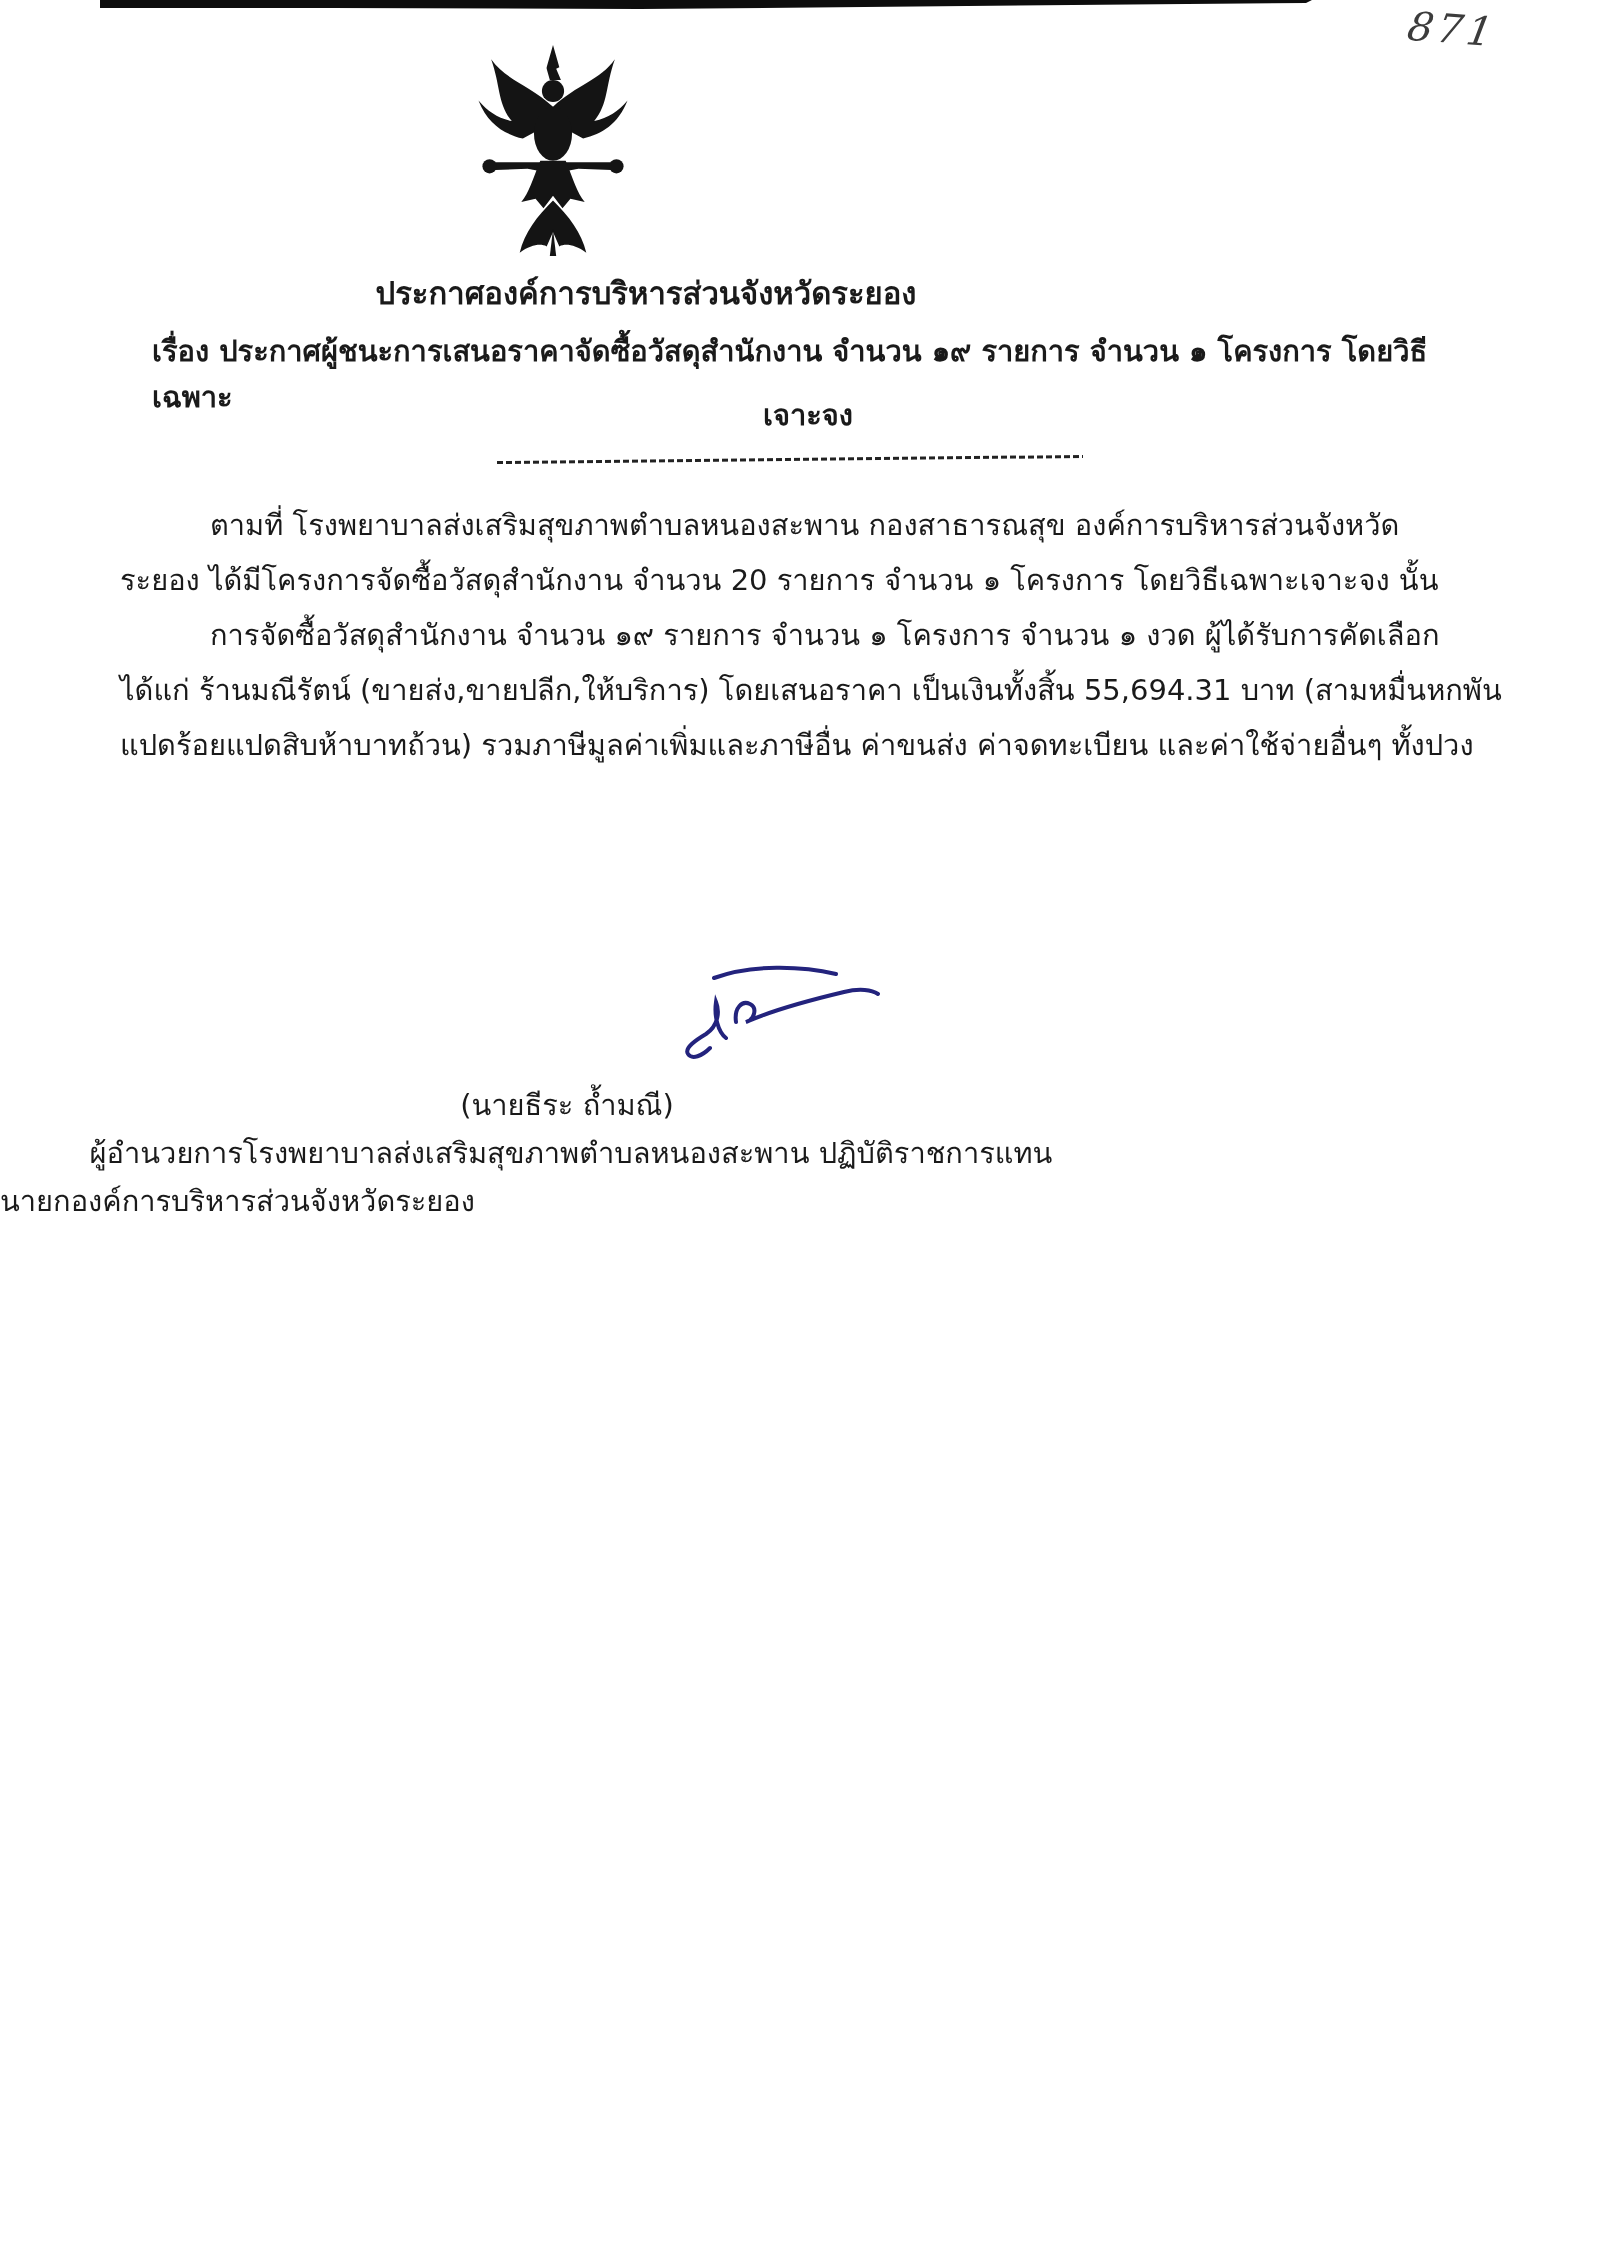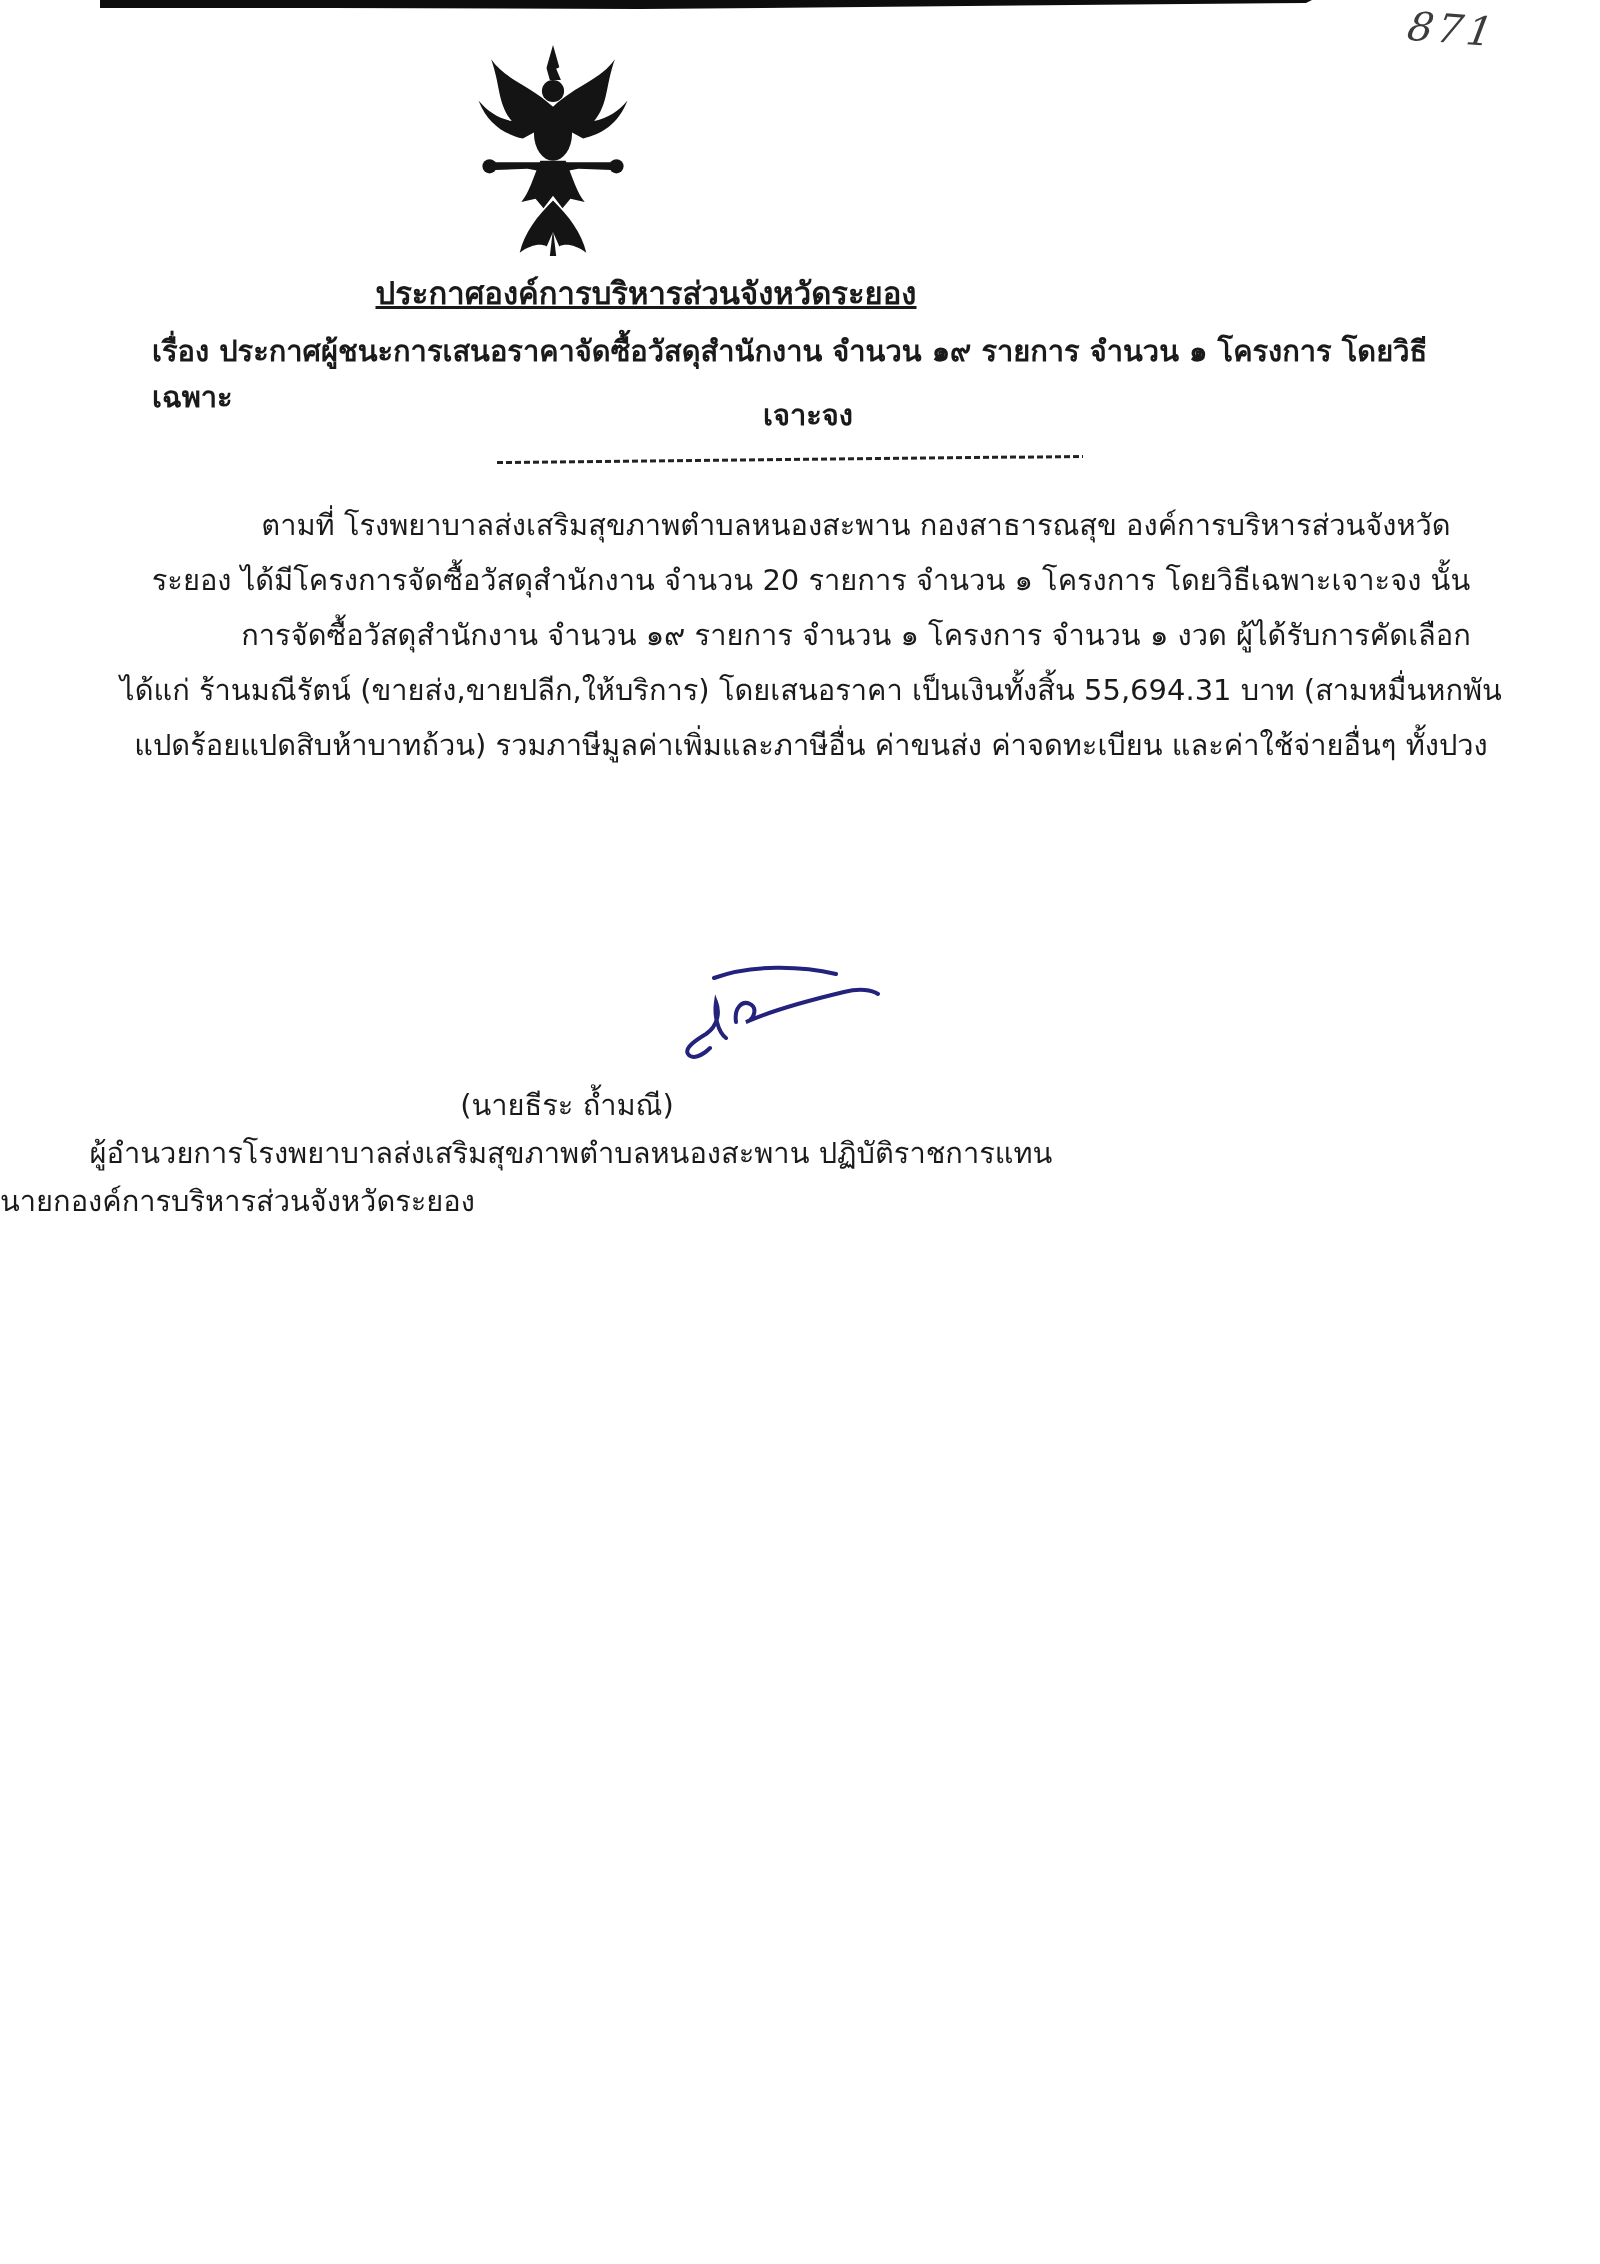--- a/index.html
+++ b/index.html
@@ -17,38 +17,38 @@
     position:absolute;top:6px;left:1408px;
     font-size:40px;color:#3c3c3c;
     font-family:"DejaVu Serif","Liberation Serif",serif;
     font-style:italic;
     transform:rotate(4deg) skewX(-6deg);
     letter-spacing:4px;
   }
   .emblem{position:absolute;top:45px;left:472px;width:162px;height:222px;}
   .doc-title{
     position:absolute;top:268px;left:0;width:1292px;
-    text-align:center;font-weight:bold;font-size:31px;text-decoration:underline;
+    text-align:center;font-weight:bold;font-size:31px;
   }
   .subject-line1{
     position:absolute;top:328px;left:152px;width:1300px;
     font-weight:bold;font-size:29px;
   }
   .subject-line2{
     position:absolute;top:392px;left:0;width:1552px;
     text-align:center;font-weight:bold;font-size:29px;padding-left:32px;
   }
   .divider{
     position:absolute;top:458px;left:497px;width:586px;height:3px;
     background:repeating-linear-gradient(90deg,#222 0 6px,rgba(0,0,0,0) 6px 9px);
     transform:rotate(-0.6deg);
   }
   .body-text{
     position:absolute;top:498px;left:120px;width:1382px;
-    font-size:29px;line-height:55px;text-align:center;
+    font-size:29px;line-height:55px;
   }
   .body-text .line{white-space:nowrap;}
   .body-text .line.indent{text-indent:90px;}
   .date-line{
     position:absolute;top:846px;left:690px;
     font-size:29px;white-space:nowrap;
   }
   .signature{position:absolute;top:952px;left:652px;width:276px;height:120px;}
   .sig-name{
     position:absolute;top:1082px;left:0;width:1134px;

